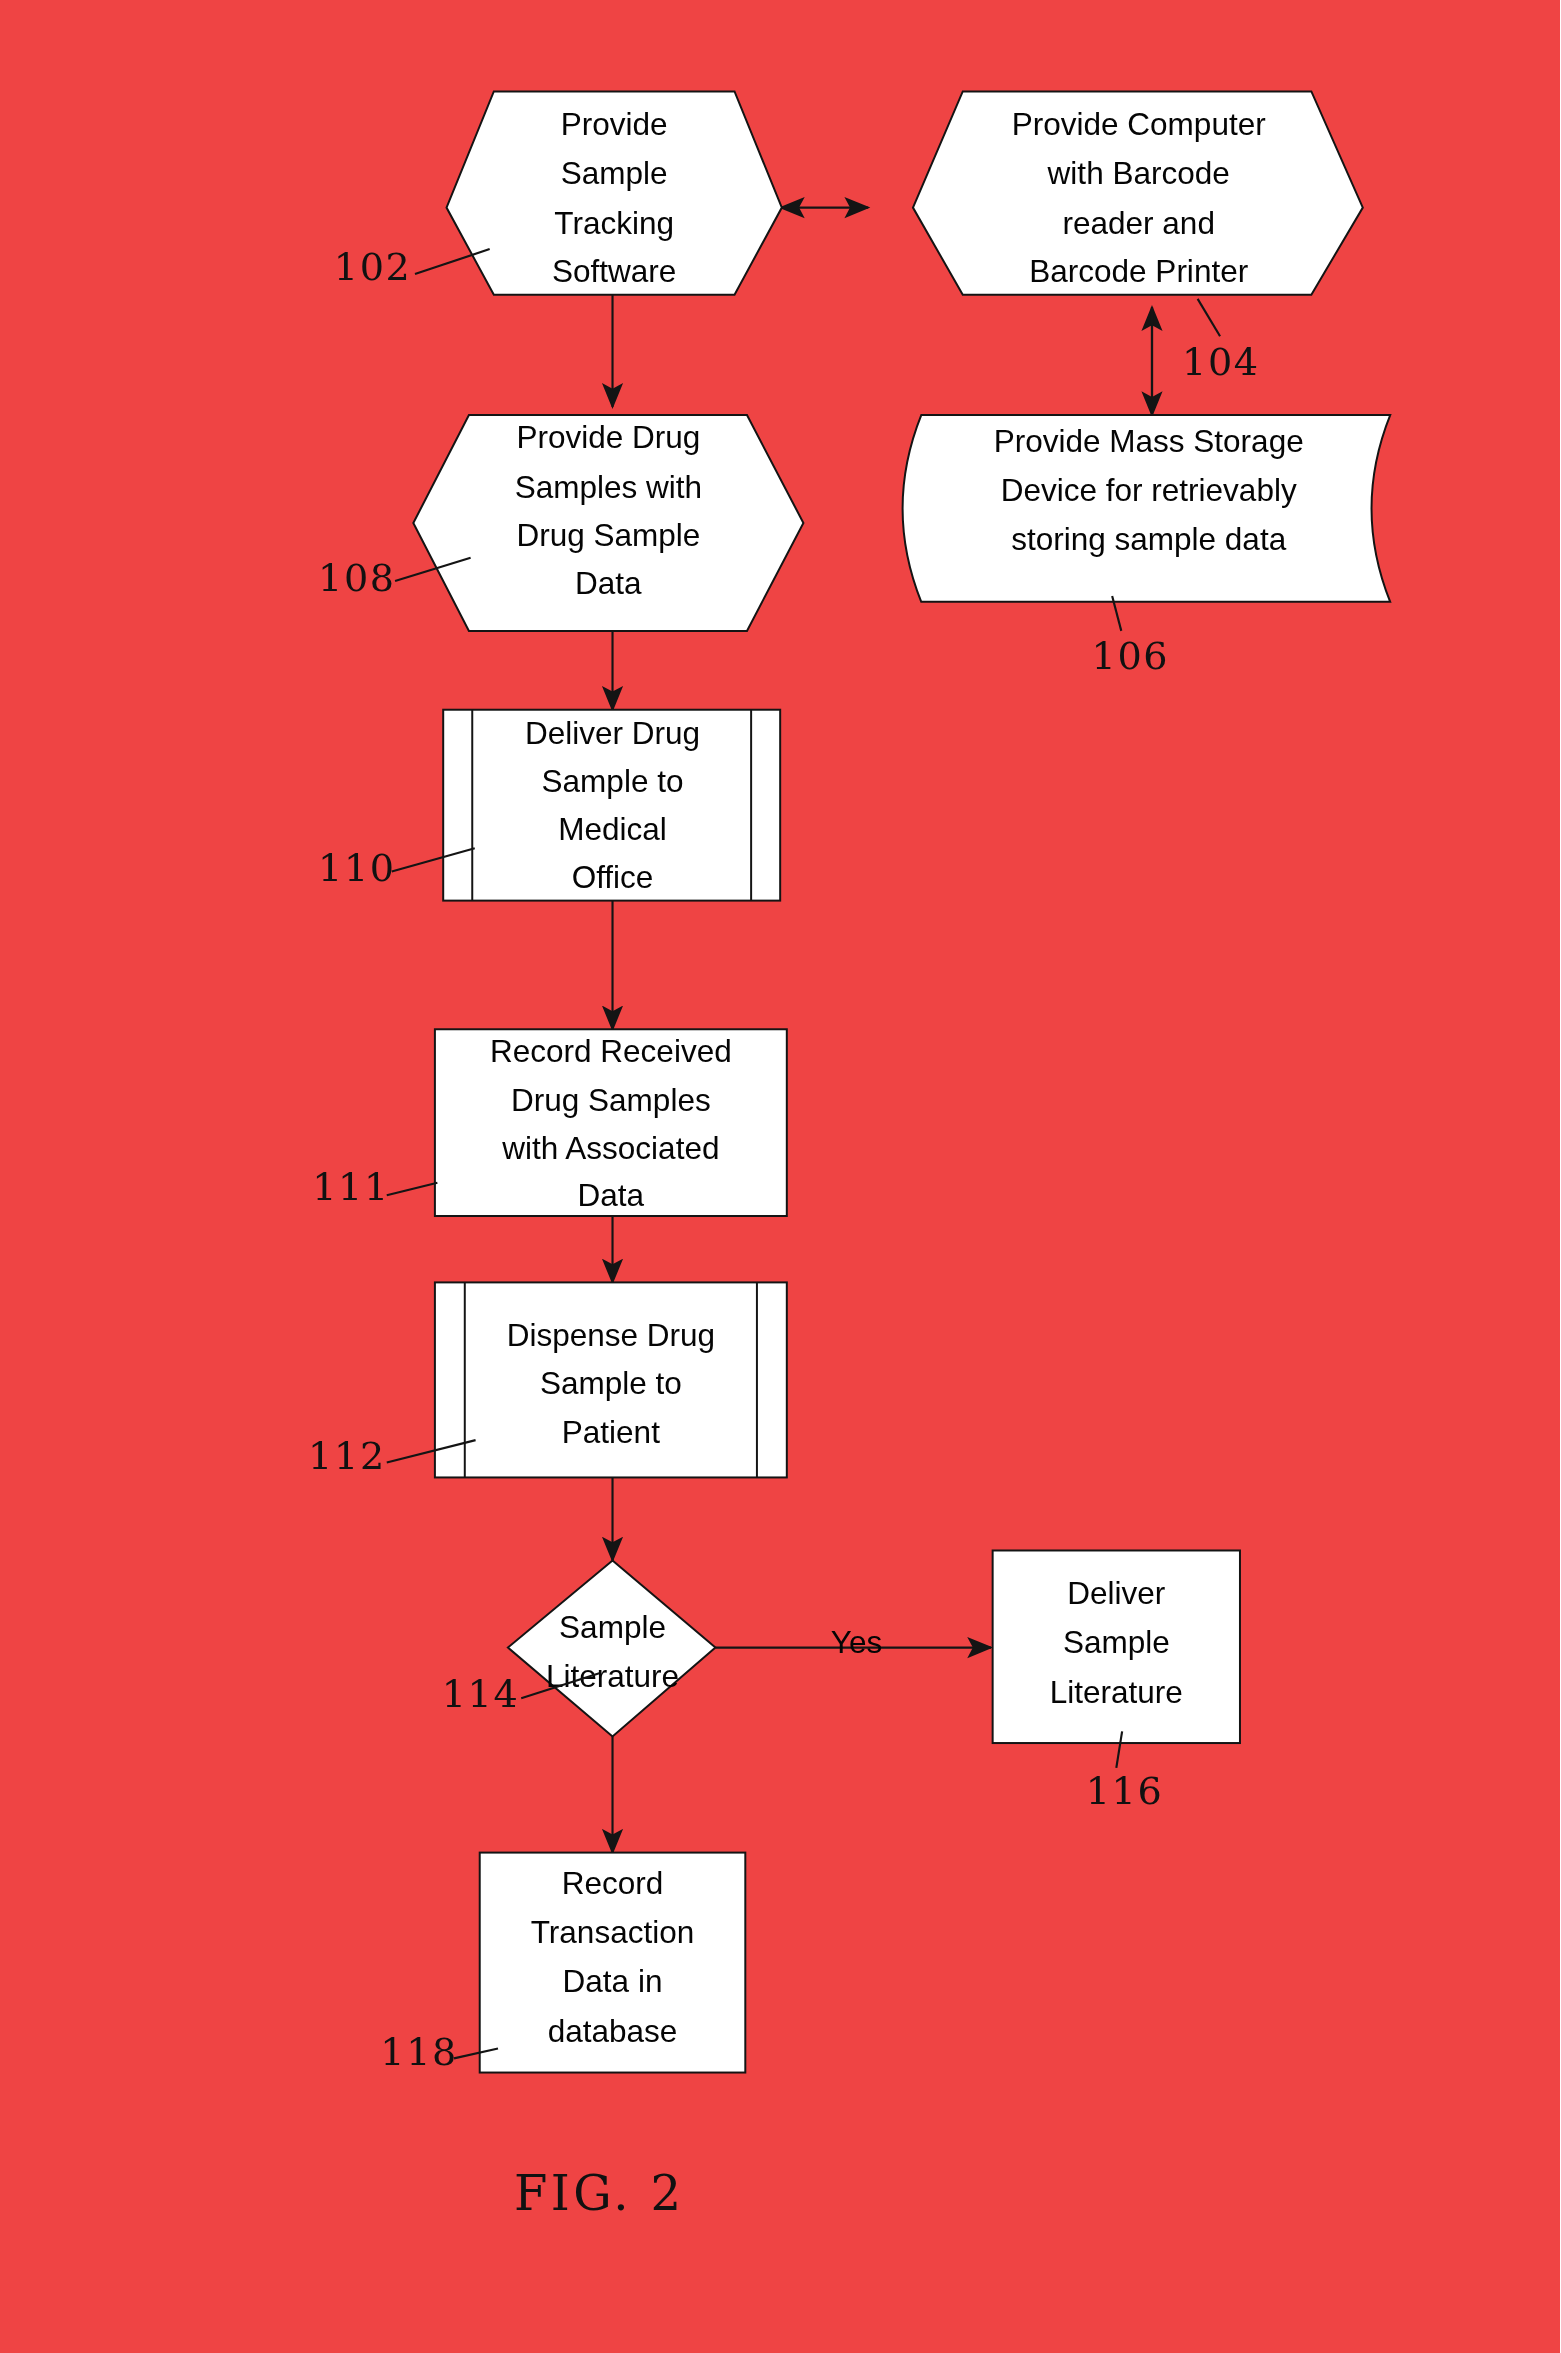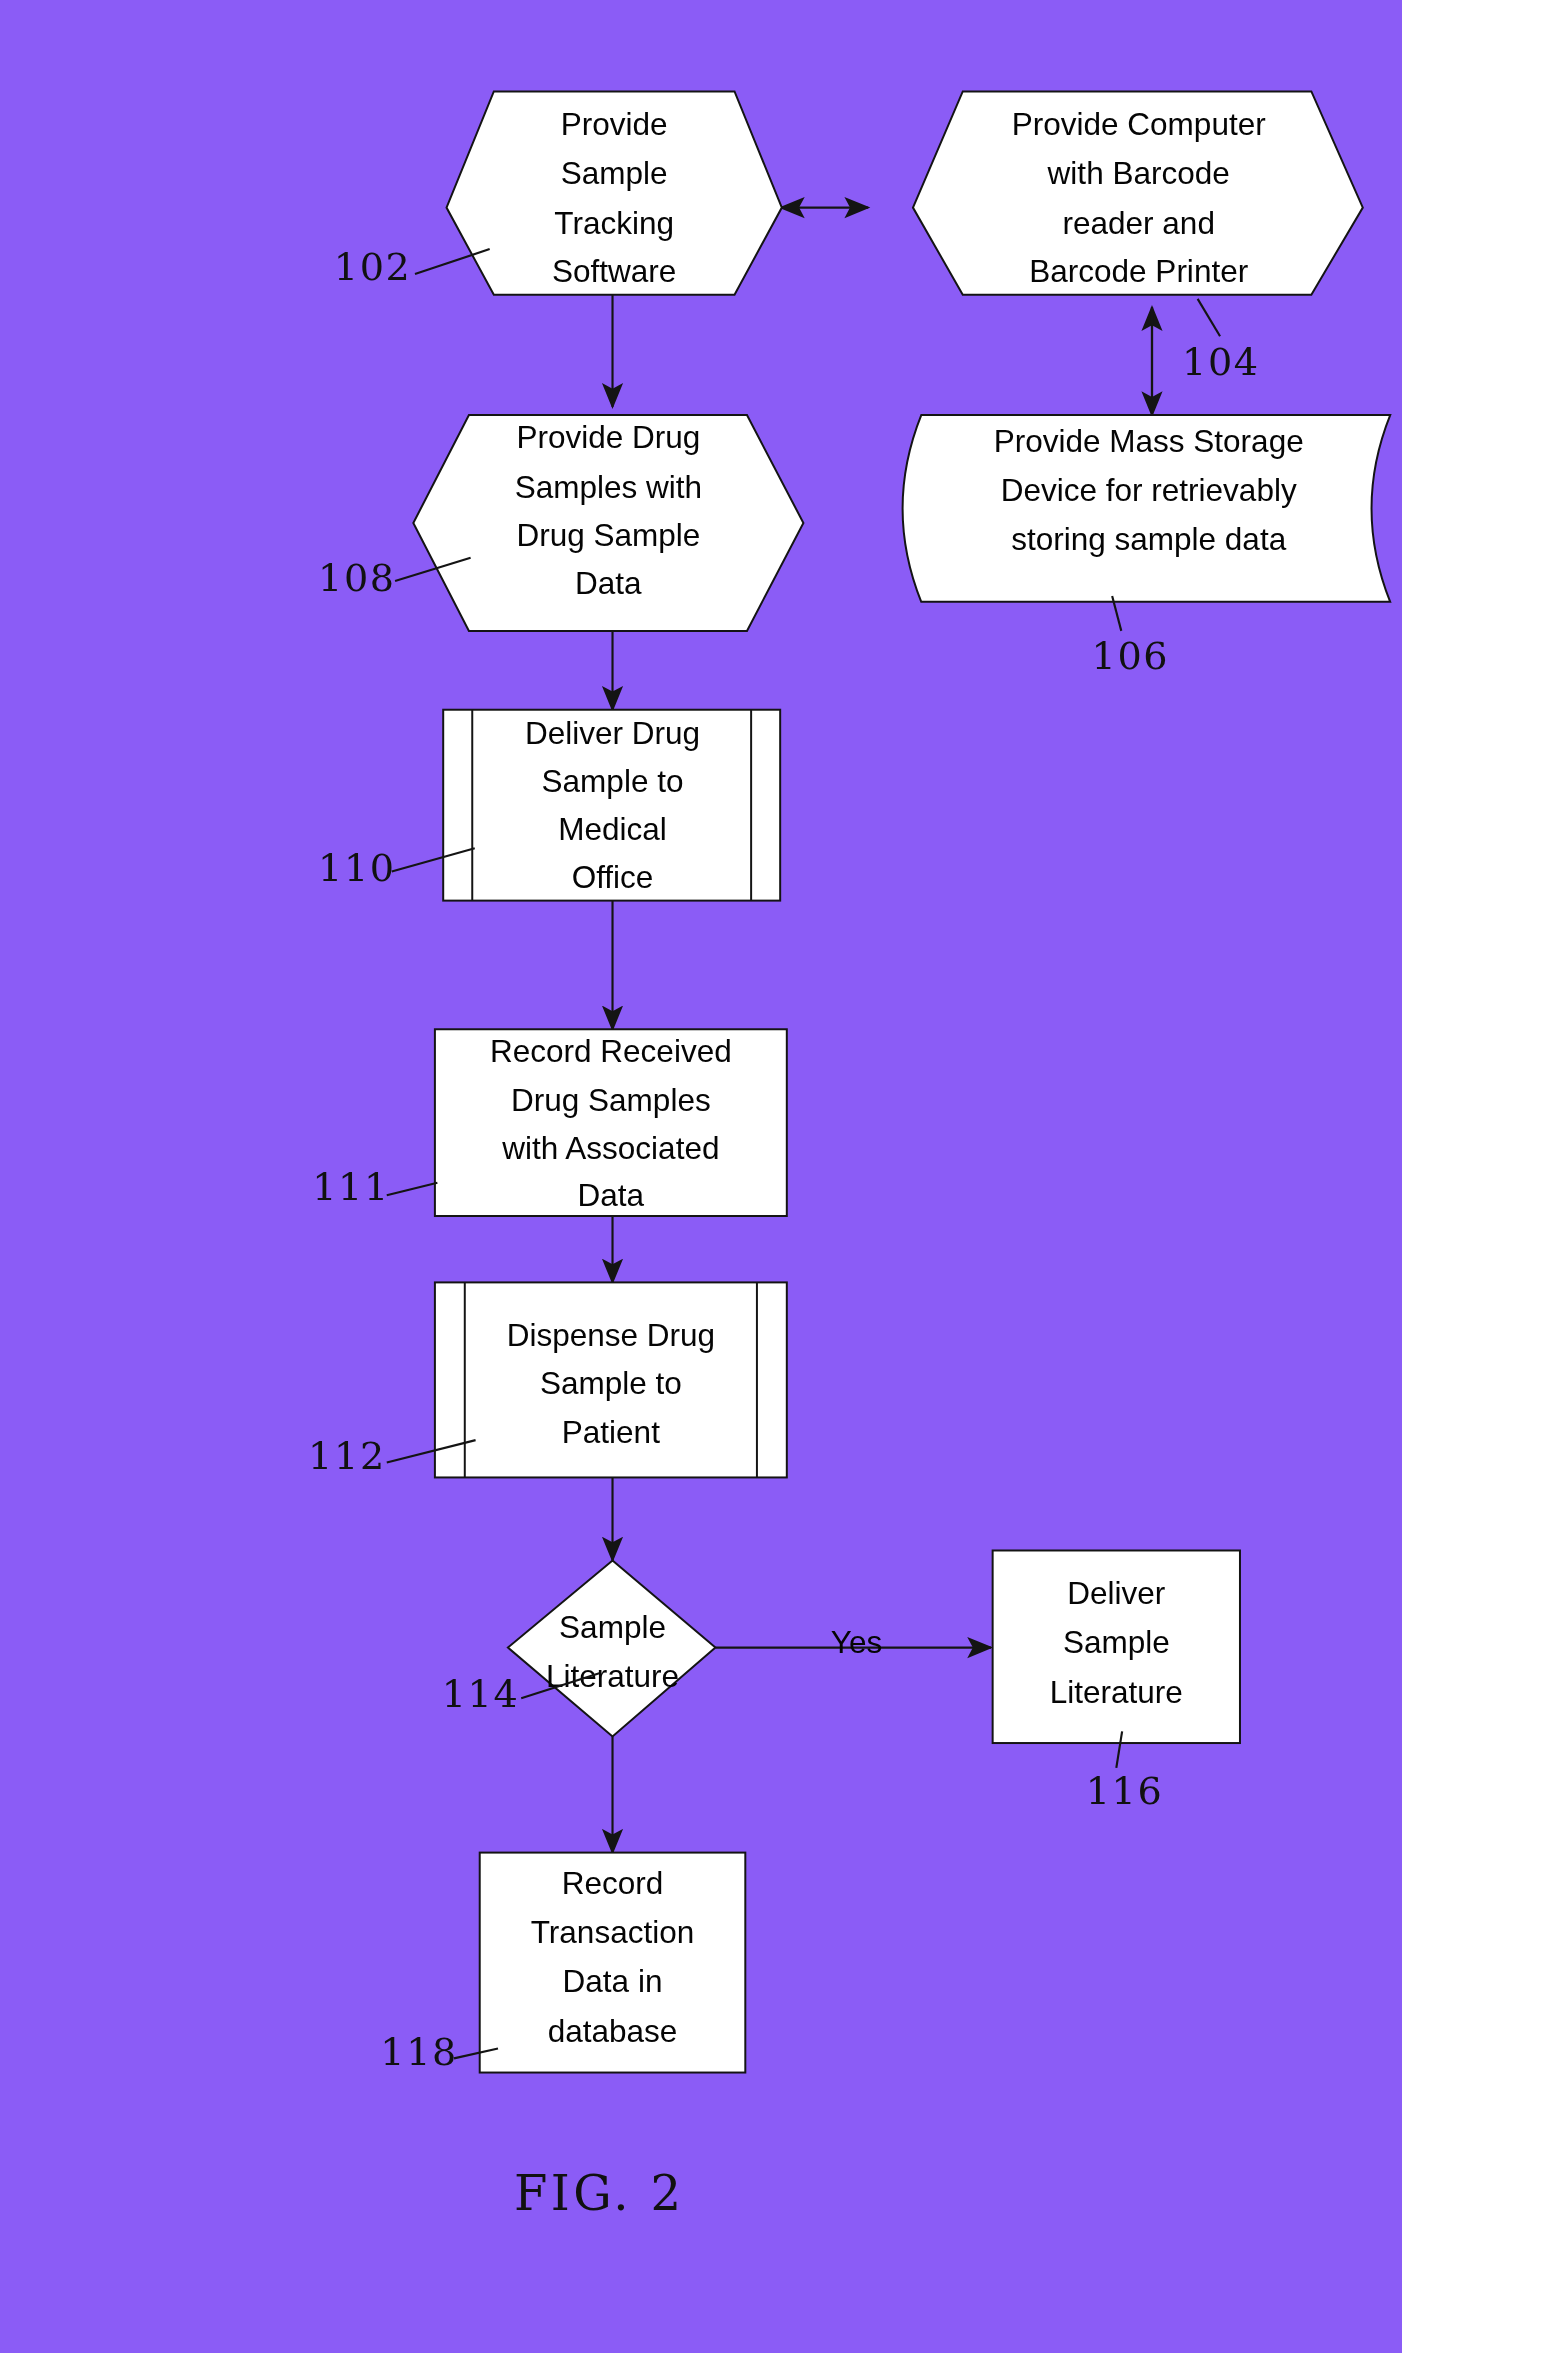--- a/index.html
+++ b/index.html
@@ -7,23 +7,23 @@
     margin: 0;
     padding: 0;
     background: #ffffff;
   }
   body {
     font-family: "Liberation Sans", sans-serif;
     color: #000000;
   }
   #page {
     position: relative;
-    width: 1402px;
+    width: 1560px;
     height: 2354px;
-    background: #8b5cf6;
+    background: #ef4444;
     overflow: hidden;
     text-decoration: underline;
   }
   #figure-svg {
     position: absolute;
     left: 0;
     top: 0;
     width: 1562px;
     height: 2354px;
   }

